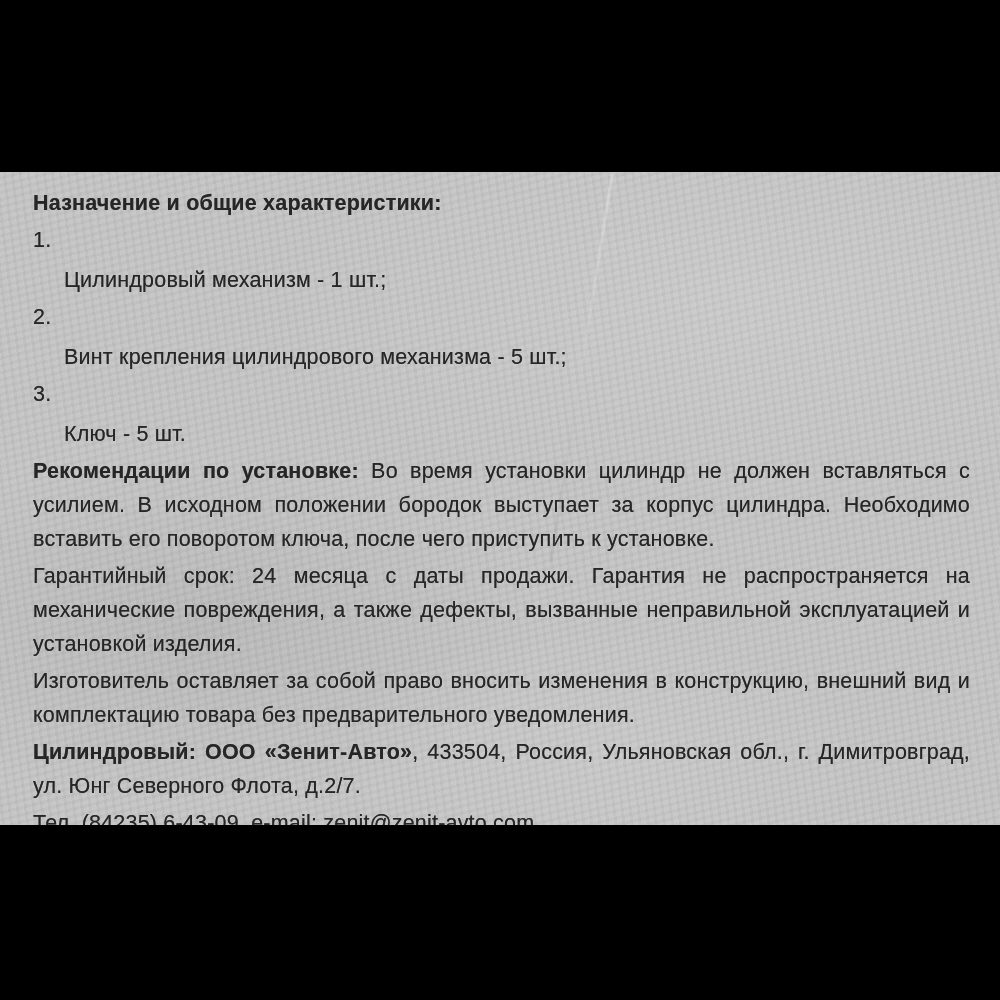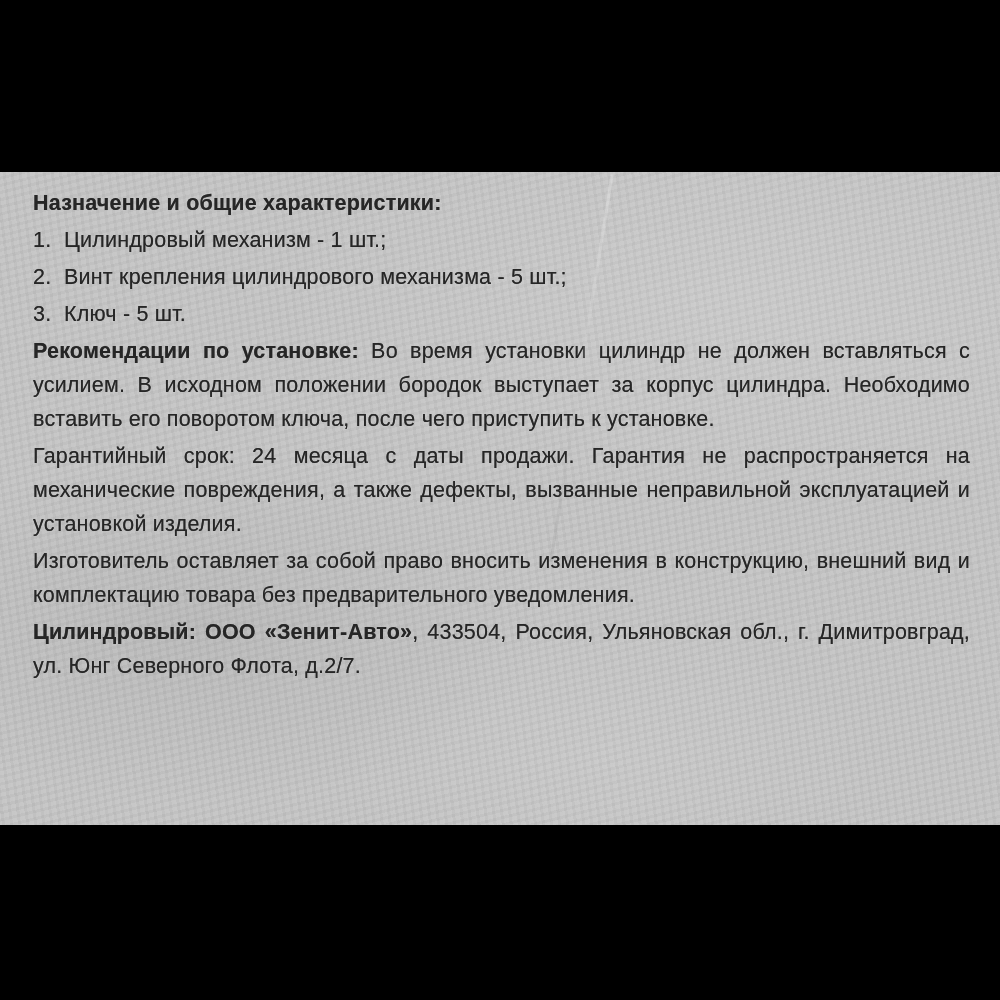--- a/index.html
+++ b/index.html
@@ -43,21 +43,21 @@
     font-size: 21.5px;
     line-height: 34px;
     letter-spacing: 0.2px;
     text-shadow: 0 0 0.5px rgba(20,20,20,0.55);
   }
   .text-block p { margin: 0 0 3px 0; }
   .just { text-align: justify; }
   .b { font-weight: bold; }
   .list-row { display: flex; margin: 0 0 3px 0; }
   .list-num { flex: 0 0 31px; }
-  .list-text { flex: 1; }
+  .list-text { flex: 1; margin-top: 40px; }
 </style>
 </head>
 <body>
 
 <div class="screen">
 
   <div class="bar top"></div>
 
   <div class="paper">
     <div class="text-block">
@@ -82,19 +82,20 @@
       </div>
 
       <p class="just"><span class="b">Рекомендации по установке:</span> <span>Во время установки цилиндр не должен вставляться с усилием. В исходном положении бородок выступает за корпус цилиндра. Необходимо вставить его поворотом ключа, после чего приступить к установке.</span></p>
 
       <p class="just">Гарантийный срок: 24 месяца с даты продажи. Гарантия не распространяется на механические повреждения, а также дефекты, вызванные неправильной эксплуатацией и установкой изделия.</p>
 
       <p class="just">Изготовитель оставляет за собой право вносить изменения в конструкцию, внешний вид и комплектацию товара без предварительного уведомления.</p>
 
       <p class="just"><span class="b">Цилиндровый: ООО «Зенит-Авто»</span><span>, 433504, Россия, Ульяновская обл., г. Димитровград, ул. Юнг Северного Флота, д.2/7.</span></p>
 
+      <p>Тел. (84235) 6-43-09, e-mail: zenit@zenit-avto.com</p>
 
     </div>
   </div>
 
   <div class="bar bottom"></div>
 
 </div>
 
 </body></html>

